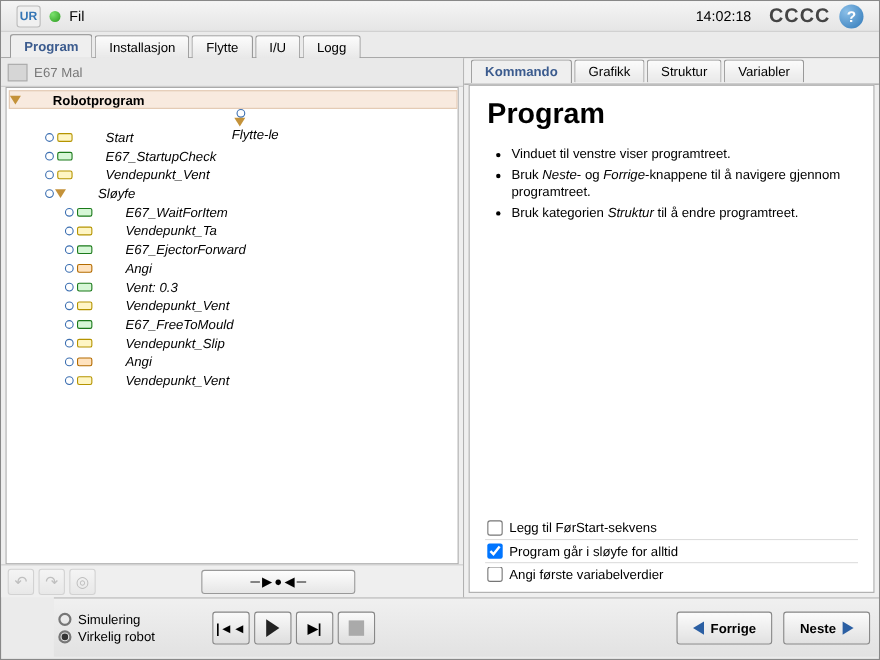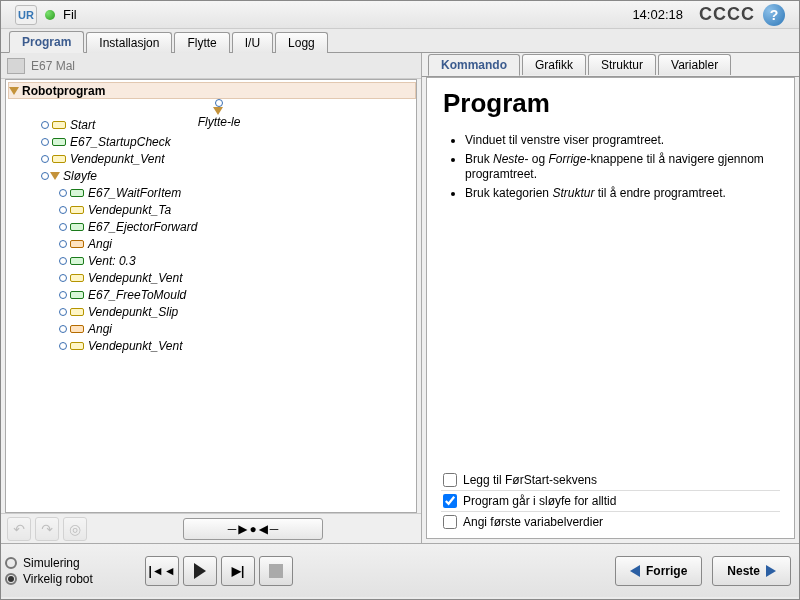--- a/index.html
+++ b/index.html
@@ -28,21 +28,21 @@
   .file-name { color: #777; }
   .tree-wrap { flex: 1; overflow: auto; background: #fff; border: 1px solid #aaa; margin: 0 4px; }
   .tree { padding: 2px 0 2px 2px; }
   .node { display: flex; align-items: center; height: 17px; white-space: nowrap; }
   .node .handle { width: 10px; height: 10px; margin-right: 0; display:inline-flex; align-items:center; justify-content:center;}
   .node .handle::before { content:""; width:6px; height:6px; border-radius:50%; background:#fff; border:1px solid #3c6fb1;}
   .node .ico { width: 14px; height: 8px; margin: 0 4px 0 2px; border-radius: 2px; border: 1.5px solid #333; display:inline-block;}
   .ico.green { border-color: #1b7a1b; background:#d7f7d7;}
   .ico.yellow { border-color: #b59400; background:#fff6c5;}
   .ico.orange { border-color: #b46b00; background:#ffe3bf;}
-  .node .lbl { font-style: italic; }
+  .node .lbl { font-style: italic; margin-left: 26px; }
   .node.root { background: #f8eadf; border: 1px solid #e2c8b1; font-weight: bold; }
   .node.root .lbl { font-style: normal; }
   .tri { display:inline-block; width:0; height:0; border-left:5px solid transparent; border-right:5px solid transparent; border-top:8px solid #c4923a; margin-right:3px;}
   .indent1 { padding-left: 14px; flex-direction: column; }
   .indent2 { padding-left: 32px; }
   .indent3 { padding-left: 50px; }
 
   .left-toolbar { height: 30px; display:flex; align-items:center; gap:4px; padding: 2px 6px; border-top: 1px solid #ccc;}
   .mini-btn { width: 24px; height: 24px; border: 1px solid #bbb; border-radius: 3px; background: linear-gradient(#fafafa,#e3e3e3); display:flex; align-items:center; justify-content:center; color:#999; font-size:14px;}
   .mini-btn.dis { opacity: .55; }
@@ -56,21 +56,21 @@
   .content { flex:1; background:#fff; margin:0 4px 4px 4px; border:1px solid #aaa; padding: 6px 14px 6px 14px; display:flex; flex-direction:column;}
   .content h1 { font-size: 26px; font-weight: bold; margin: 4px 0 14px 2px; }
   ul.hints { margin-left: 24px; }
   ul.hints li { list-style: disc; margin-bottom: 4px; line-height: 1.25; }
   .content .grow { flex:1; }
   .chk-row { display:flex; align-items:flex-end; gap:6px; padding:3px 2px; border-top:1px solid #ddd; }
   .chk-row:first-of-type{border-top:none;}
   .chk-row input { width:14px; height:14px; }
 
   
-  .footer { height: 54px; border-top: 1px solid #aaa; display:flex; align-items:center; padding: 4px 8px 4px 4px; background: linear-gradient(#f0f0f0,#e2e2e2); gap: 10px;}
+  .footer { height: 54px; border-top: 1px solid #aaa; display:flex; align-items:center; padding: 4px 8px 4px 4px; background: linear-gradient(#f0f0f0,#e2e2e2); gap: 10px; margin-left: 48px;}
   .sim-col { width: 130px; display:flex; flex-direction:column; gap:2px; }
   .sim-row { display:flex; align-items:center; gap:6px; }
   .radio-ind { width:12px; height:12px; border-radius:50%; border:2px solid #777; display:inline-block;}
   .radio-ind.on::after{content:""; display:block; width:6px; height:6px; border-radius:50%; background:#333; margin:1px;}
   .play-controls { display:flex; gap:4px; align-items:center;}
   .pc-btn { width:34px; height:30px; border:1px solid #888; border-radius:3px; background:linear-gradient(#fafafa,#dedede); display:flex; align-items:center; justify-content:center;}
   .pc-stop{ width:14px; height:14px; background:#aaa;}
   .tri-r{ width:0;height:0;border-top:8px solid transparent;border-bottom:8px solid transparent;border-left:12px solid #222;}
   .speed-col { display:flex; align-items:center; gap:8px; }
   .speed-col .track{ position:relative; width:130px; height:6px; background:#ccc; border:1px solid #999; border-radius:3px;}

